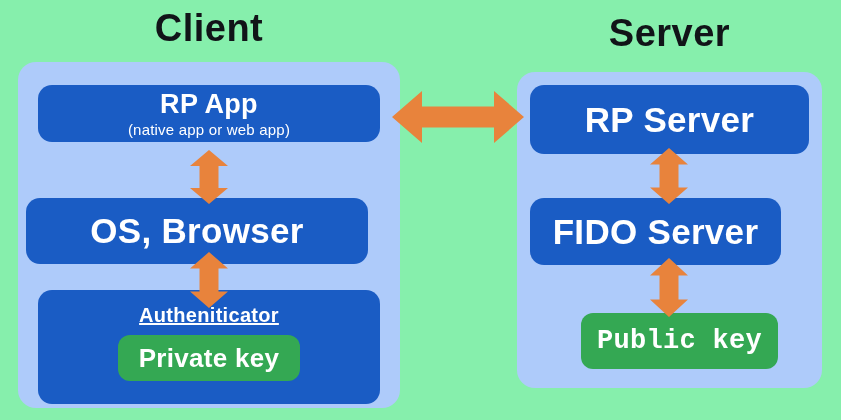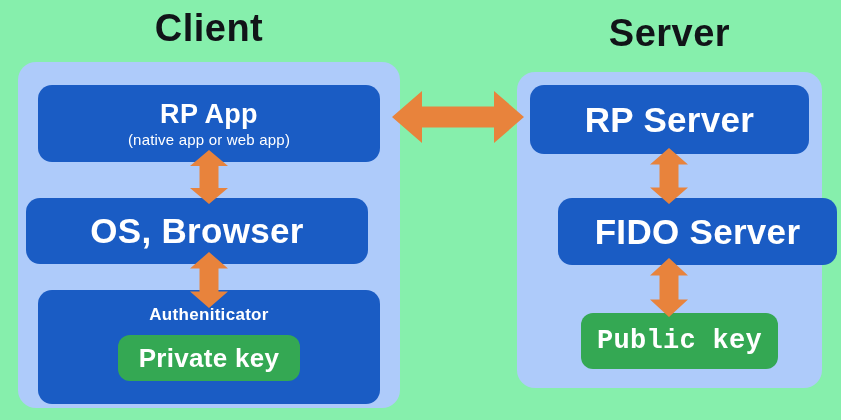--- a/index.html
+++ b/index.html
@@ -51,28 +51,28 @@
     font-weight: 700;
     line-height: 30px;
     letter-spacing: 0.3px;
   }
   .box-sublabel {
     font-size: 15px;
     font-weight: 400;
     line-height: 19px;
     letter-spacing: 0.2px;
   }
-  .rp-app       { left: 20px; top: 23px;  width: 342px; height: 77px; }
+  .rp-app       { left: 20px; top: 23px;  width: 342px; height: 57px; }
   .rp-app .box-label { font-size: 27px; line-height: 31px; }
   .os-browser   { left: 8px; top: 136px; width: 342px; height: 66px; }
   .authenticator{ left: 20px; top: 228px; width: 342px; height: 114px; justify-content: flex-start; padding-top: 13px; box-sizing: border-box; }
-  .authenticator .box-label { font-size: 17px; line-height: 24px; }
+  .authenticator .box-label { font-size: 20px; line-height: 24px; text-decoration: underline; }
 
   .rp-server    { left: 13px; top: 13px;  width: 279px; height: 69px; }
-  .fido-server  { left: 13px; top: 126px; width: 279px; height: 67px; margin-left: 28px; }
+  .fido-server  { left: 13px; top: 126px; width: 251px; height: 67px; }
 
   .key-box {
     background: var(--key, #34A853);
     border-radius: 12px;
     color: var(--box_text, #FFFFFF);
     display: flex;
     align-items: center;
     justify-content: center;
     font-size: 26px;
     font-weight: 700;

